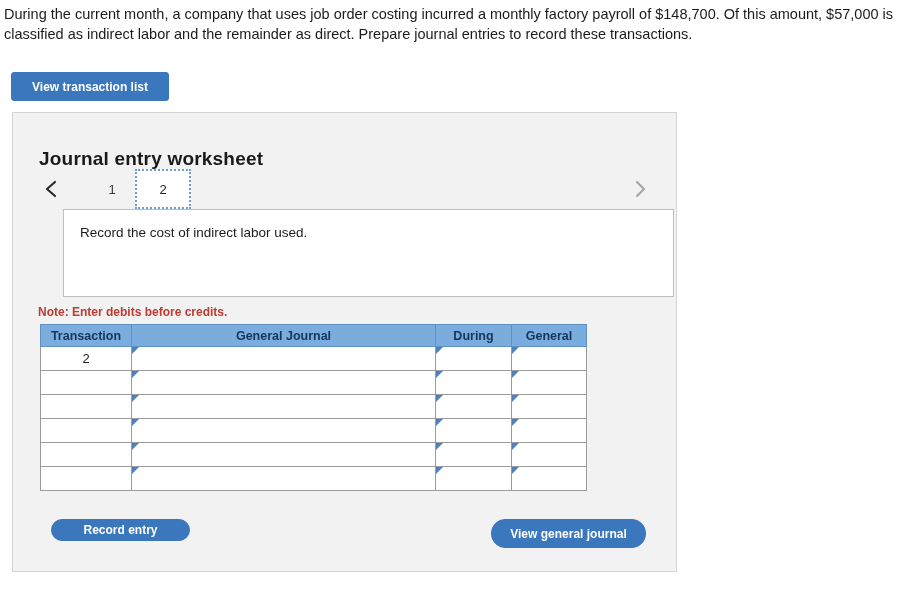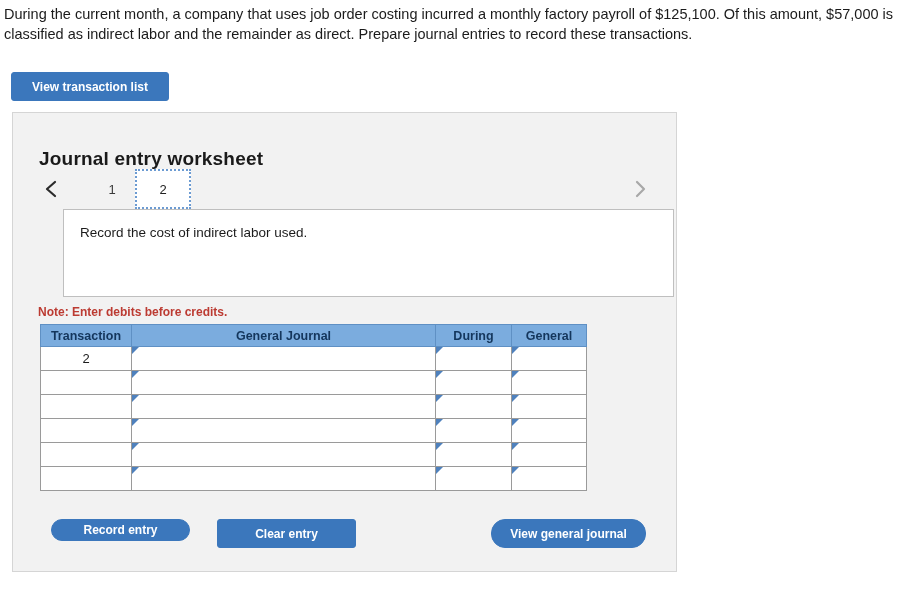--- a/index.html
+++ b/index.html
@@ -251,21 +251,21 @@
     left: 478px;
     top: 406px;
     width: 155px;
     height: 29px;
     border-radius: 14px;
   }
 </style>
 </head>
 <body>
 
-<div id="problem-statement">During the current month, a company that uses job order costing incurred a monthly factory payroll of $125,100. Of this amount, $57,000 is classified as indirect labor and the remainder as direct. Prepare journal entries to record these transactions.</div>
+<div id="problem-statement">During the current month, a company that uses job order costing incurred a monthly factory payroll of $148,700. Of this amount, $57,000 is classified as indirect labor and the remainder as direct. Prepare journal entries to record these transactions.</div>
 
 <button class="btn" id="view-transaction-list-button">View transaction list</button>
 
 <div id="worksheet-panel">
 
   <div id="worksheet-title">Journal entry worksheet</div>
 
   <div id="tab-strip">
 
     <div id="prev-page-button">
@@ -345,16 +345,15 @@
           <td class="transaction-cell"></td>
           <td class="input-cell"><input type="text" style=""></td>
           <td class="input-cell numeric"><input type="text" style=""></td>
           <td class="input-cell numeric"><input type="text" style=""></td>
         </tr>
       </tbody>
   </table>
 
   <button class="btn" id="record-entry-button">Record entry</button>
 
-  <button class="btn" id="clear-entry-button">Clear entry</button>
 
   <button class="btn" id="view-general-journal-button">View general journal</button>
 </div>
 
 </body></html>

